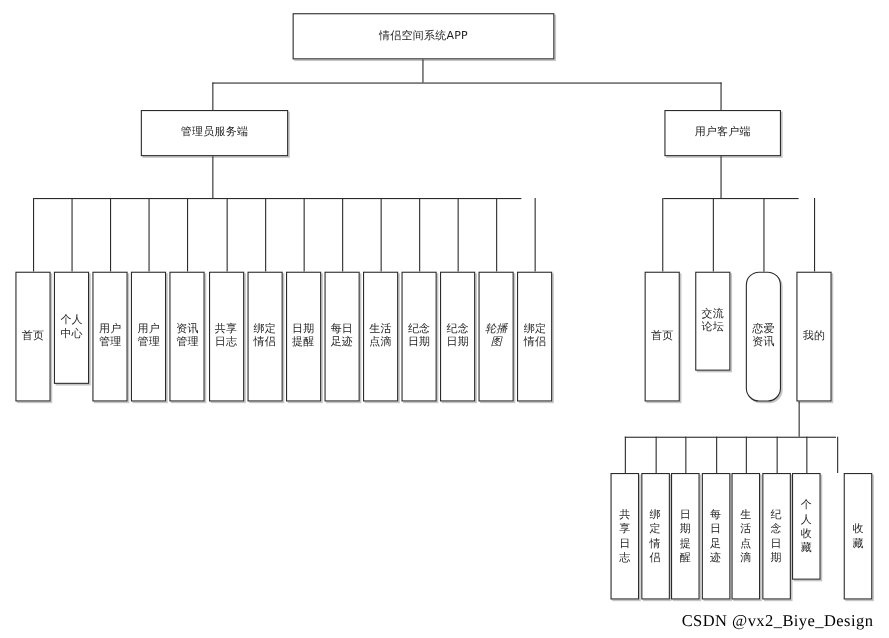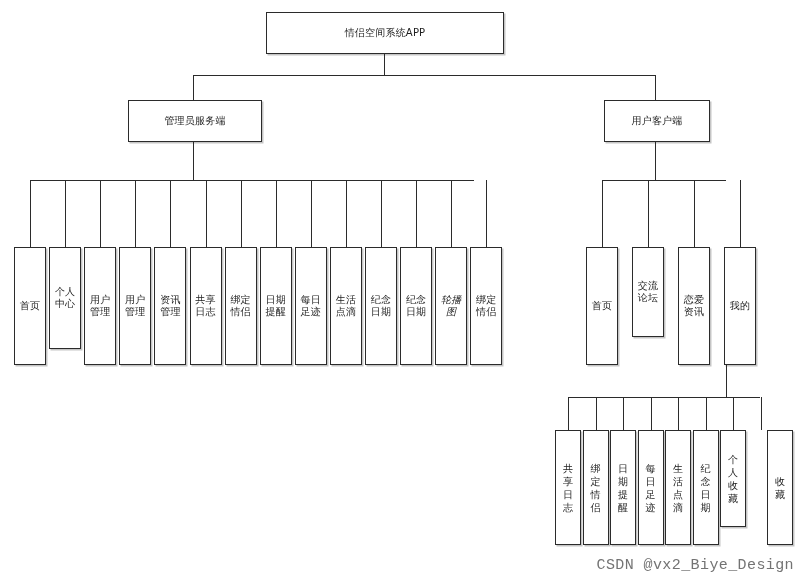--- a/index.html
+++ b/index.html
@@ -53,23 +53,23 @@
     background:#2b2b2b;
   }
   .line.h{height:1.2px;}
   .line.v{width:1.2px;}
 
   #watermark{
     position:absolute;
     right:14px;
     bottom:6px;
     font-size:15px;
-    color:#737373;
+    color:#000000;
     letter-spacing:0.4px;
-    font-family:Liberation Mono, monospace;
+    font-family:Liberation Serif, serif;
     white-space:nowrap;
   }
 </style>
 </head>
 <body>
 
 <div id="diagram">
 
   <div class="node horiz" style="left:266px;top:12px;width:238px;height:42px;">
     <span class="lbl">情侣空间系统APP</span>
@@ -171,21 +171,21 @@
         <span class="lbl">绑定情侣</span>
       </div>
     </div>
   <div id="row-client">
       <div class="node narrow" style="left: 586px; top: 247px; width: 32px; height: 118px;">
         <span class="lbl">首页</span>
       </div>
       <div class="node narrow" style="left: 632px; top: 247px; width: 32px; height: 90px;">
         <span class="lbl">交流论坛</span>
       </div>
-      <div class="node narrow" style="left: 678px; top: 247px; width: 32px; height: 118px;">
+      <div class="node narrow" style="left: 678px; top: 247px; width: 32px; height: 118px; border-radius: 12px;">
         <span class="lbl">恋爱资讯</span>
       </div>
       <div class="node narrow" style="left: 724px; top: 247px; width: 32px; height: 118px;">
         <span class="lbl">我的</span>
       </div>
     </div>
 
   <div class="line v" style="left:726px;top:365px;height:32px;"></div>
   <div class="line h" style="left:568px;top:397px;width:192px;"></div>
 

